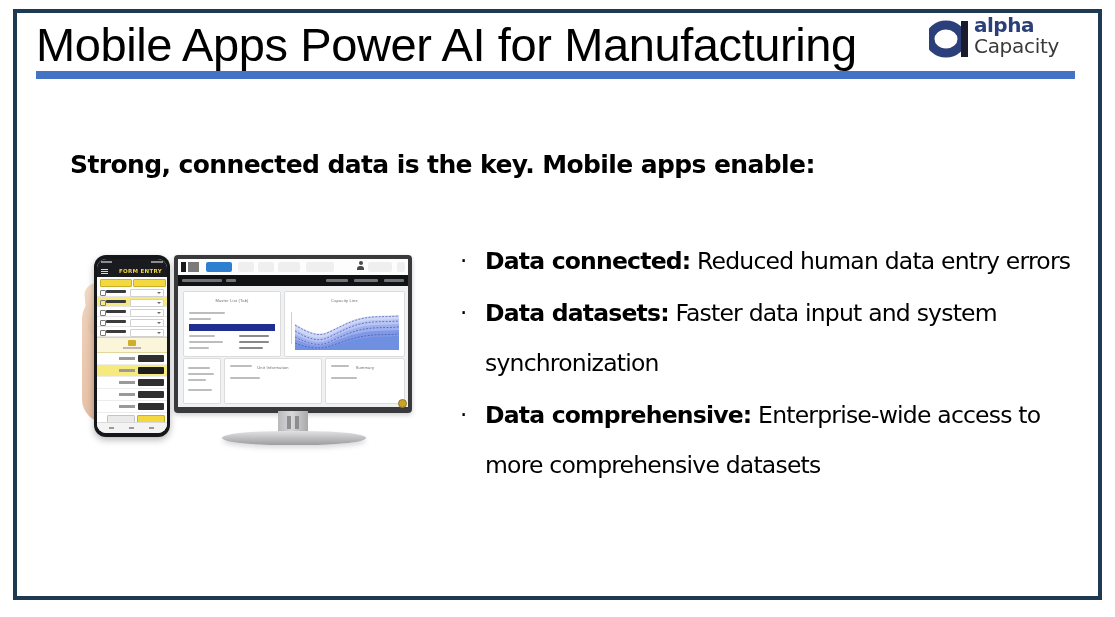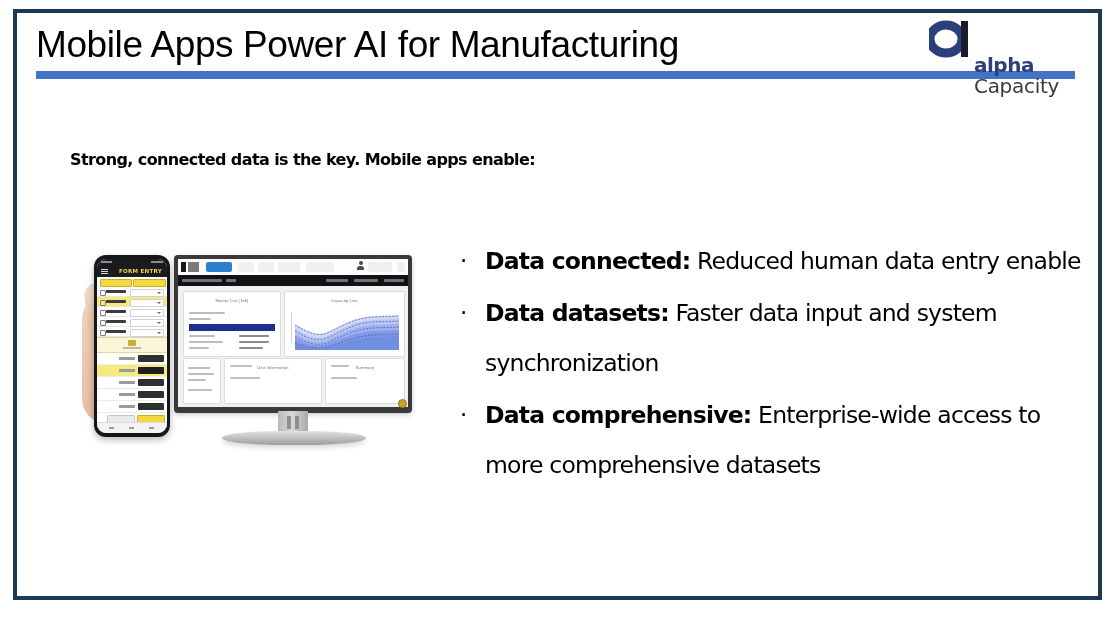--- a/index.html
+++ b/index.html
@@ -5,37 +5,37 @@
   html,body{margin:0;padding:0;background:#ffffff;}
   body{width:1115px;height:617px;overflow:hidden;font-family:"Liberation Sans",sans-serif;}
 
   .slide{position:relative;width:1115px;height:617px;background:#ffffff;}
 
   
   .frame{position:absolute;left:13px;top:9px;width:1089px;height:591px;
          border:4px solid #1e3a52;box-sizing:border-box;pointer-events:none;}
 
   
-  .title{position:absolute;left:36px;top:17px;font-size:37px;line-height:56px;
+  .title{position:absolute;left:36px;top:17px;font-size:47px;line-height:56px;
          color:#000000;font-family:"Liberation Sans",sans-serif;font-weight:400;
          letter-spacing:-0.4px;white-space:nowrap;}
   .title-rule{position:absolute;left:36px;top:71px;width:1039px;height:8px;background:#4472c4;}
 
   
   .logo{position:absolute;left:929px;top:16px;width:130px;height:50px;}
   .logo-mark{position:absolute;left:0;top:2px;width:42px;height:40px;}
   .logo-text{position:absolute;left:45px;top:-1px;color:#1f3864;
-             font-family:"DejaVu Sans",sans-serif;margin-top:40px;}
+             font-family:"DejaVu Sans",sans-serif;}
   .logo-alpha{display:block;font-size:20px;font-weight:700;line-height:20px;
               letter-spacing:-0.5px;color:#2b3f7a;}
   .logo-soft{display:block;font-size:20px;font-weight:400;line-height:21px;
              letter-spacing:-0.3px;color:#3a3a3a;margin-top:1px;}
 
   
-  .subhead{position:absolute;left:70px;top:150px;font-size:16px;font-weight:700;
+  .subhead{position:absolute;left:70px;top:150px;font-size:25px;font-weight:700;
            color:#000;font-family:"DejaVu Sans",sans-serif;letter-spacing:-0.6px;white-space:nowrap;}
 
   
   .bullets{position:absolute;left:455px;top:236px;width:640px;
            font-family:"DejaVu Sans",sans-serif;}
   .bullet{position:relative;padding-left:30px;font-size:23.5px;line-height:50px;
           color:#000;letter-spacing:-0.8px;margin-bottom:2px;}
   .bullet .dot{position:absolute;left:5px;top:0;font-size:23px;line-height:50px;color:#000;}
   .bullet b{font-weight:700;}
   .bullet .rest{font-weight:400;}
@@ -174,21 +174,21 @@
     <div class="logo-text">
       <span class="logo-alpha">alpha</span>
       <span class="logo-soft">Capacity</span>
     </div>
   </div>
 
   <div class="subhead">Strong, connected data is the key. Mobile apps enable:</div>
 
   <div class="bullets">
     <div class="bullet">
-      <span class="dot">·</span><b>Data connected:</b><span class="rest"> Reduced human data entry enable</span>
+      <span class="dot">·</span><b>Data connected:</b><span class="rest"> Reduced human data entry errors</span>
     </div>
     <div class="bullet">
       <span class="dot">·</span><b>Data datasets:</b><span class="rest"> Faster data input and system synchronization</span>
     </div>
     <div class="bullet">
       <span class="dot">·</span><b>Data comprehensive:</b><span class="rest"> Enterprise-wide access to more comprehensive datasets</span>
     </div>
   </div>
 
   <div class="pic">

